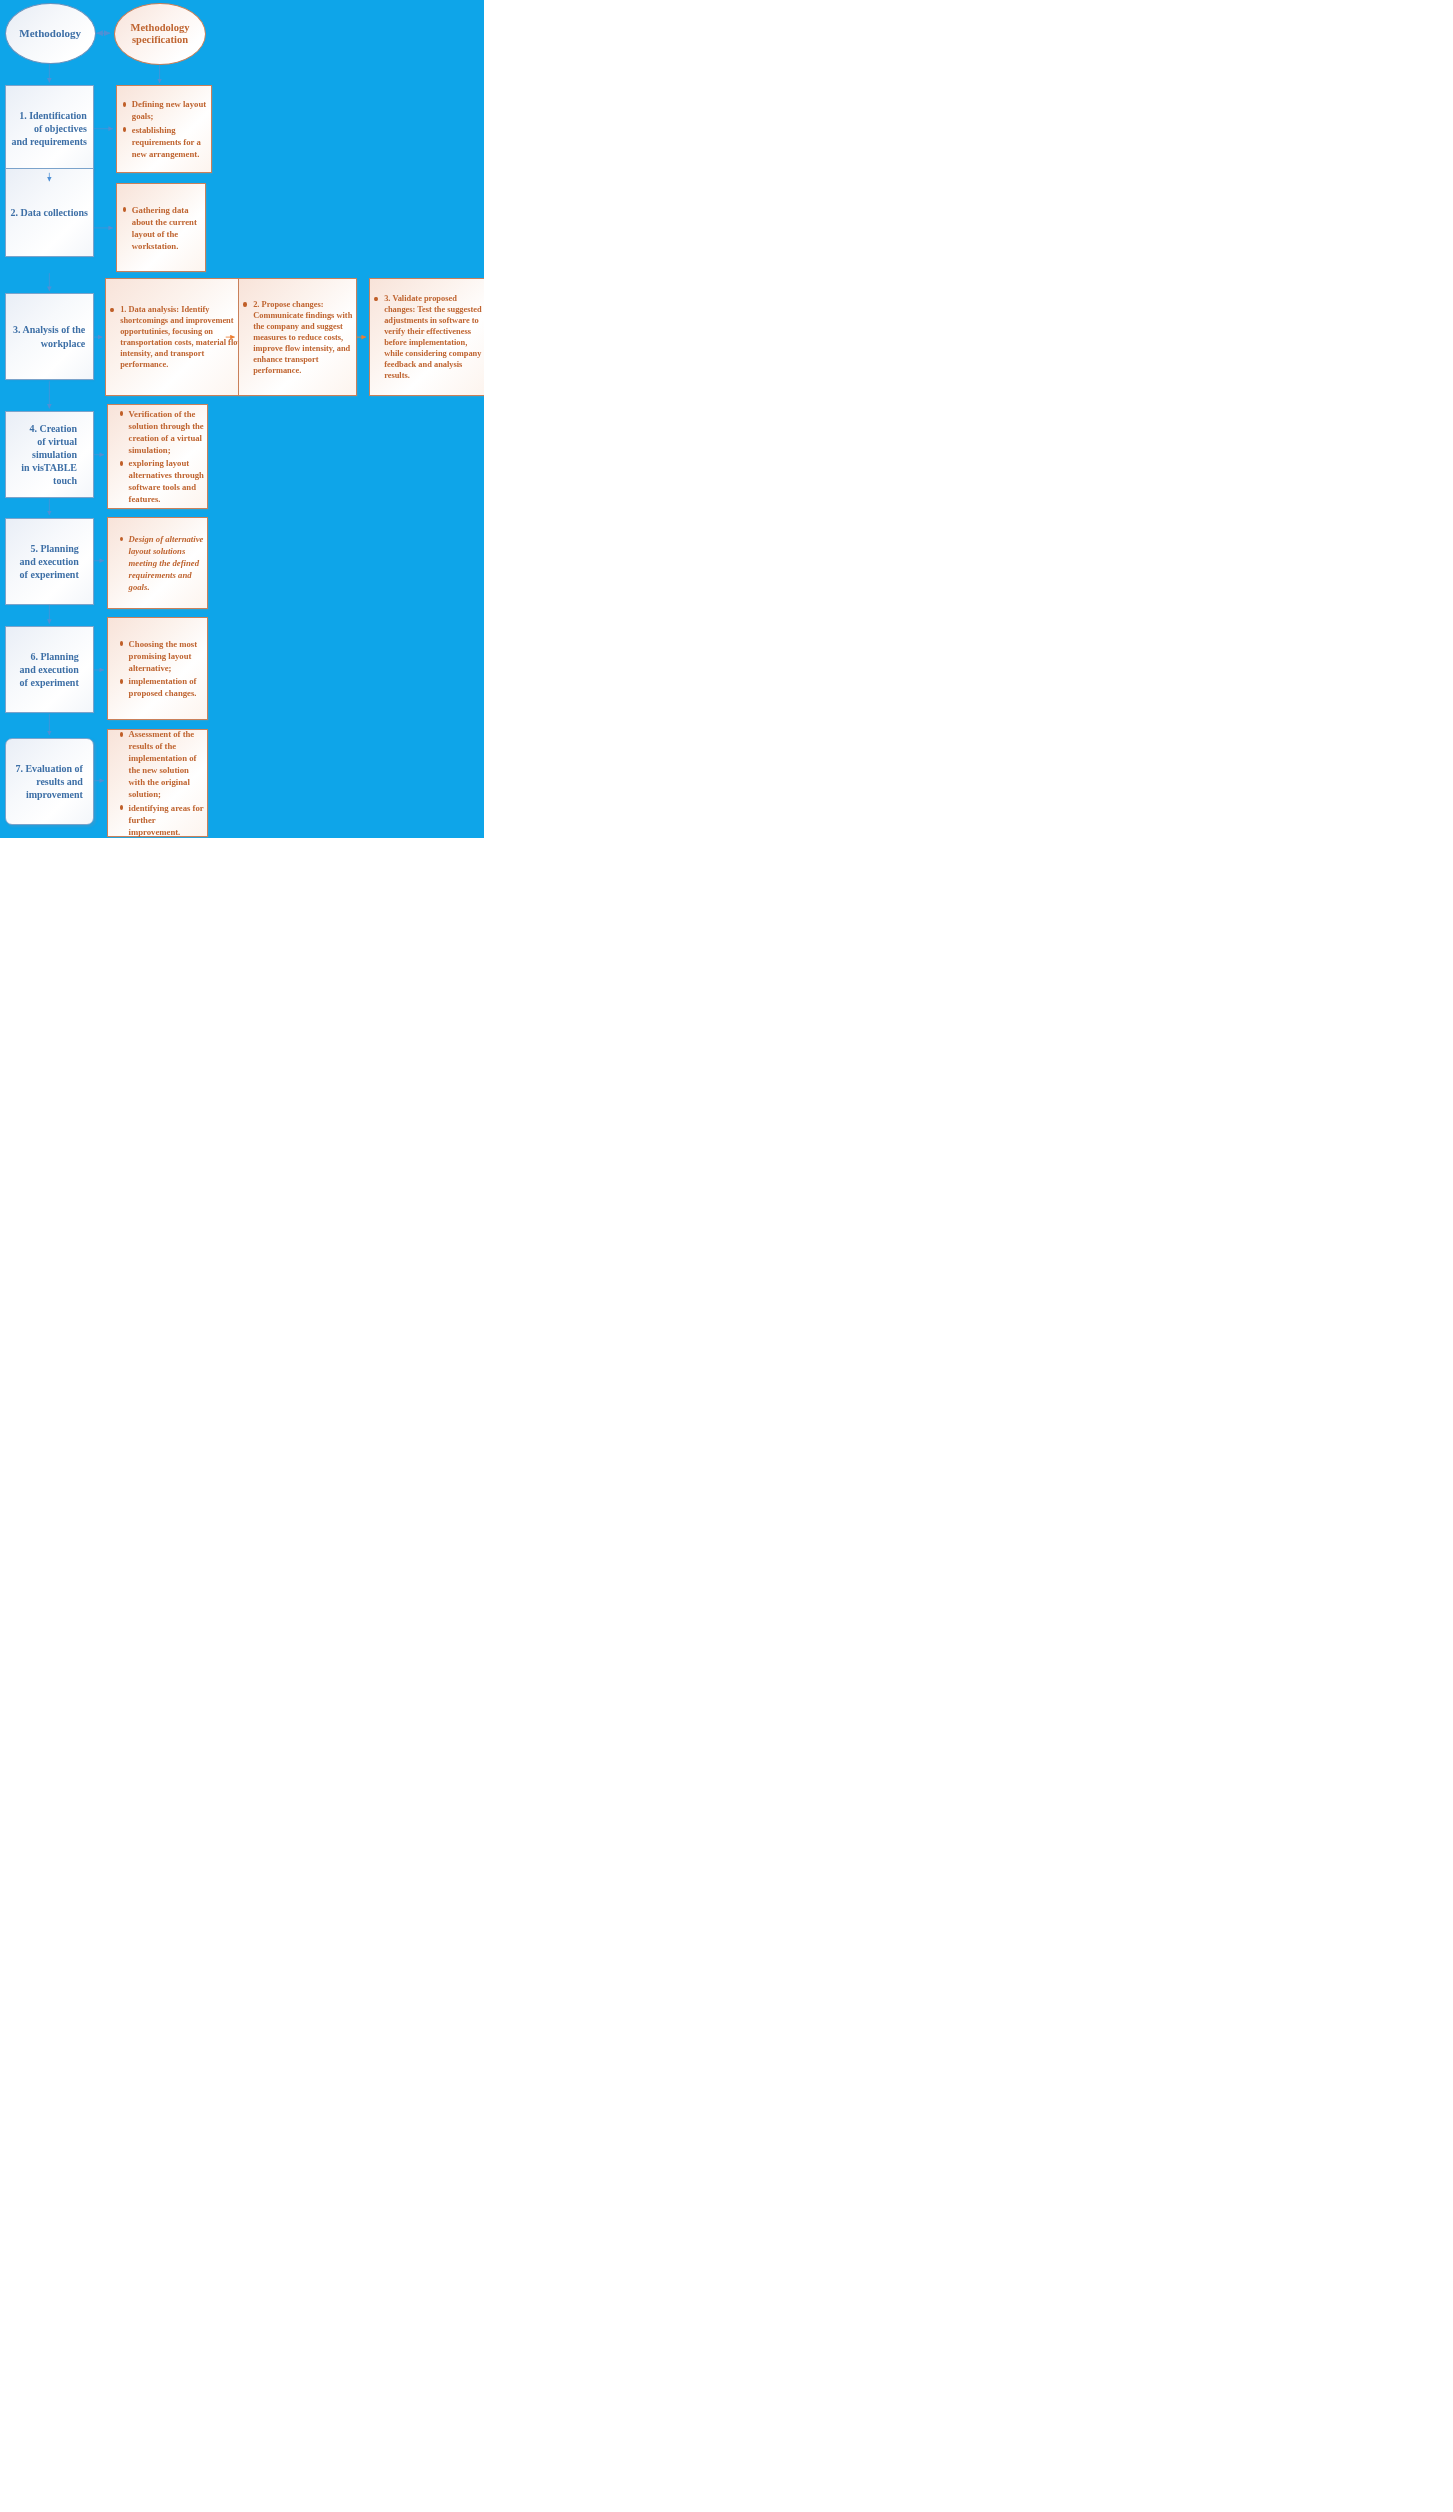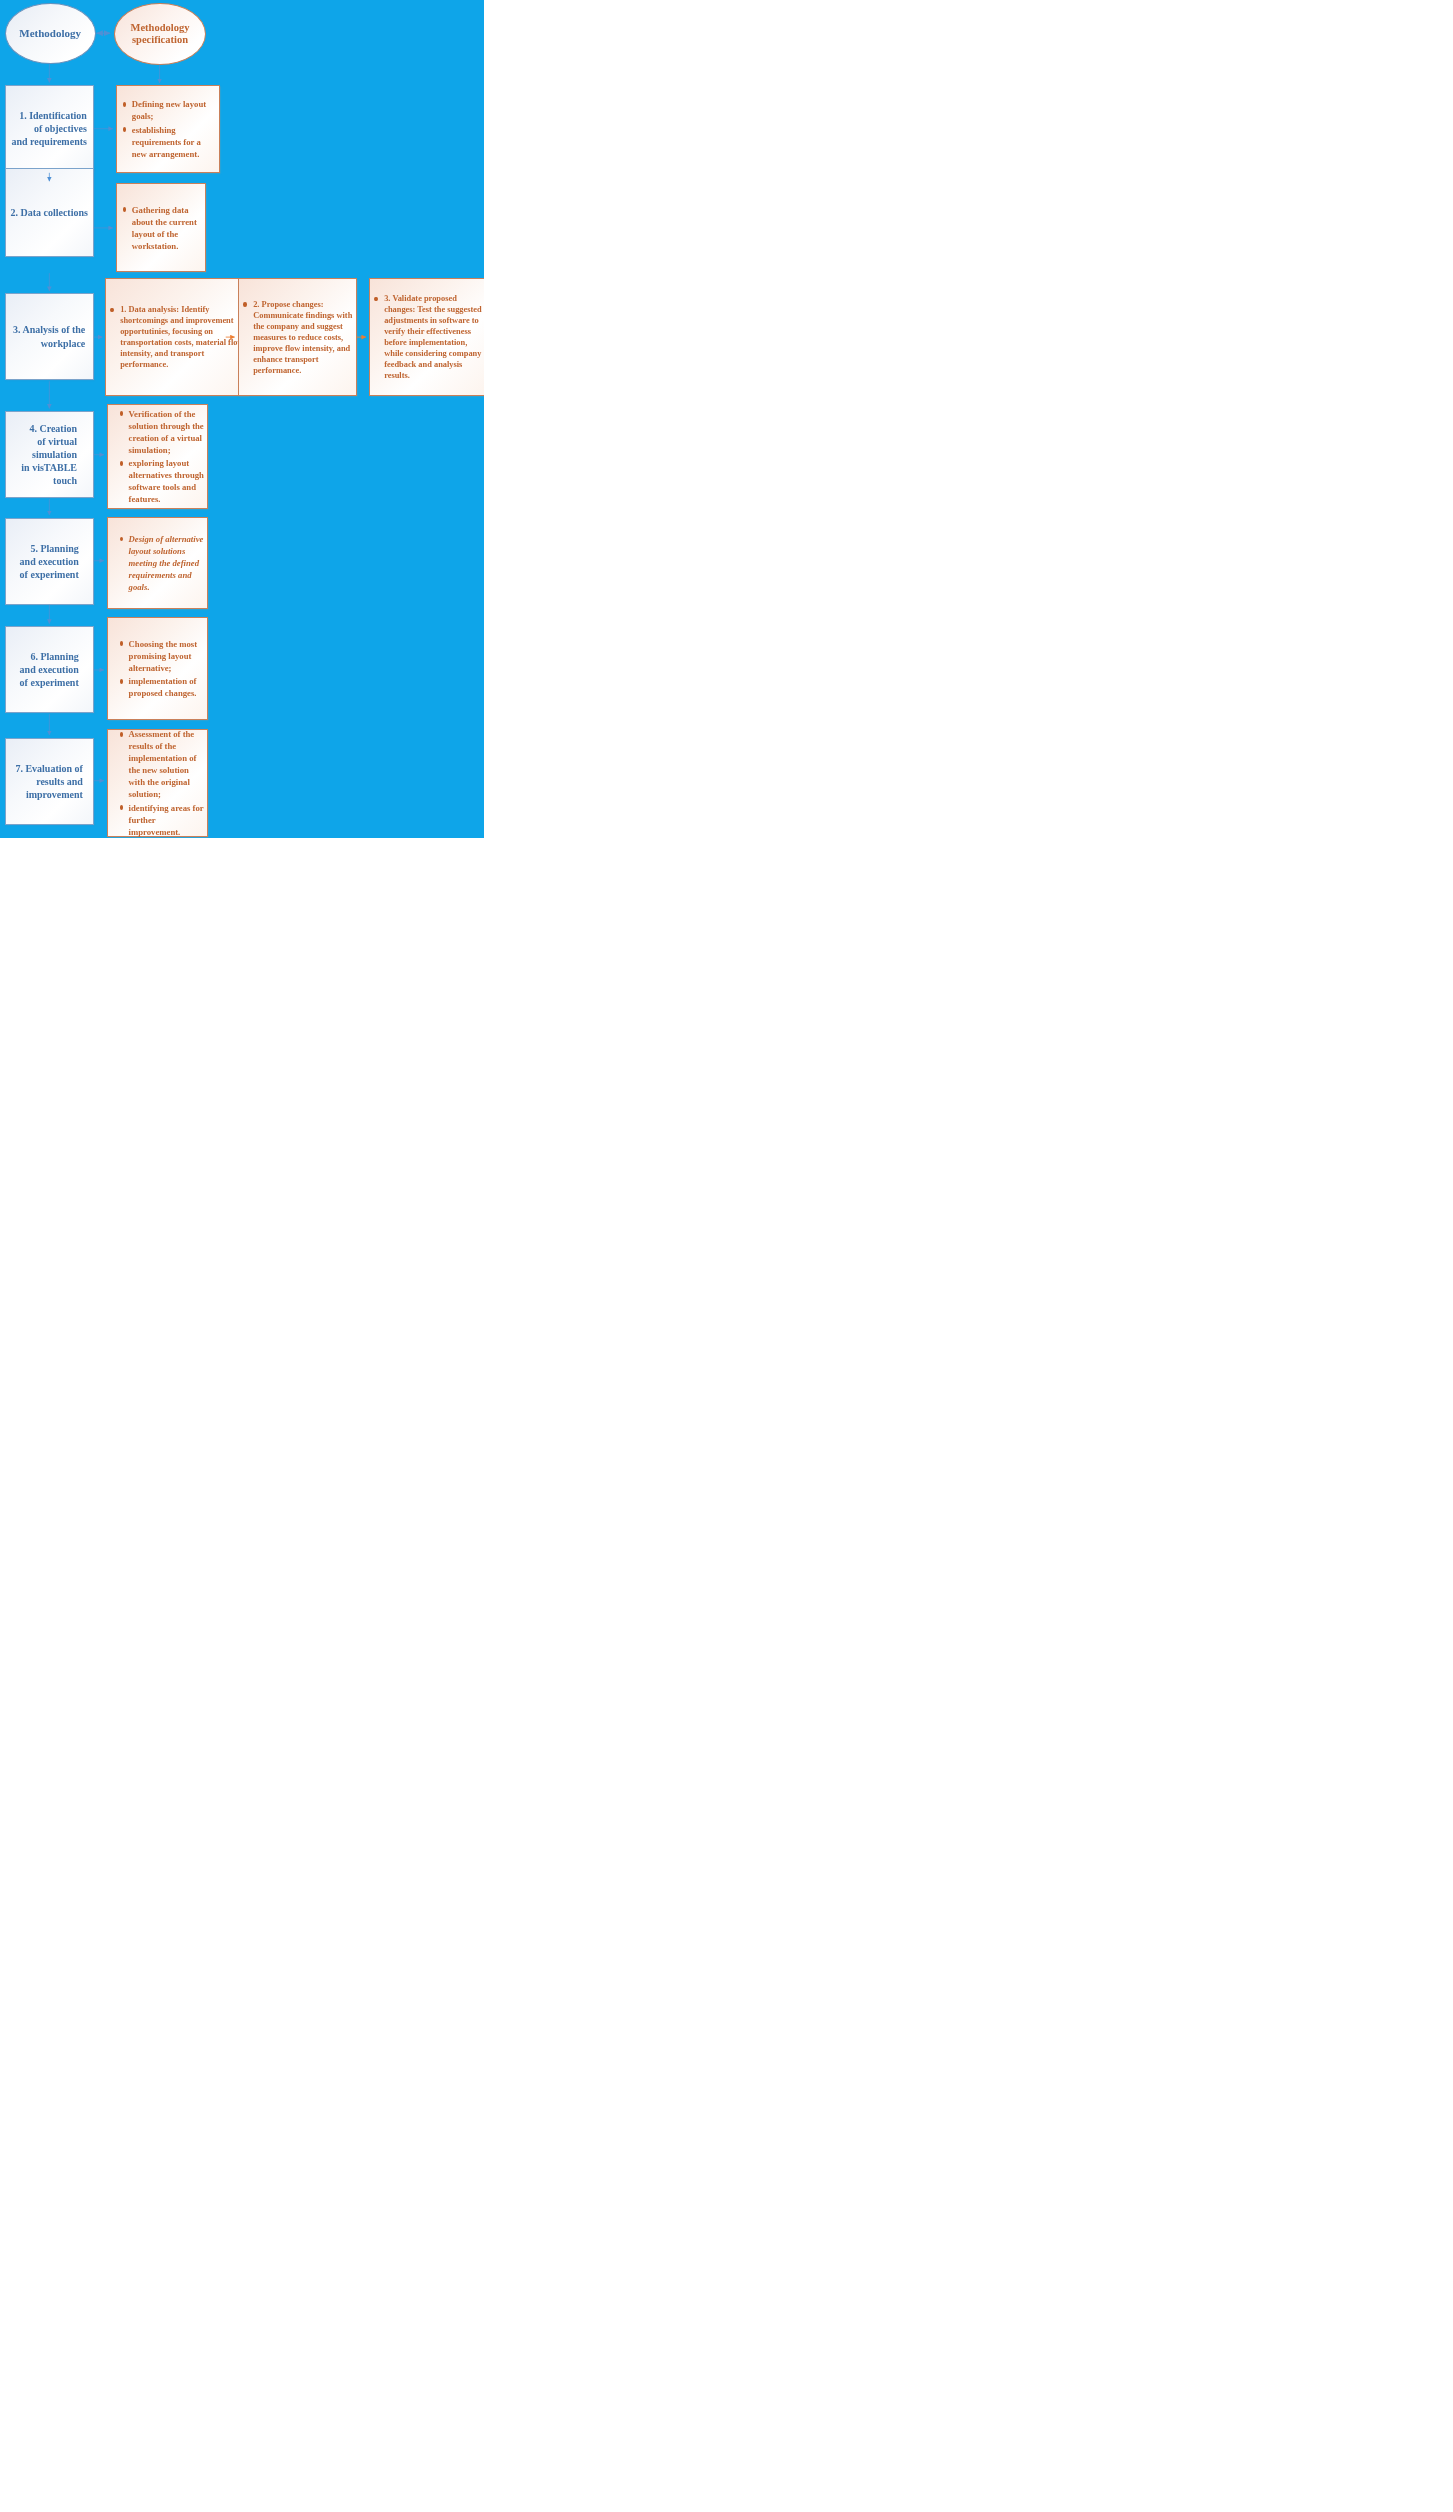--- a/index.html
+++ b/index.html
@@ -30,29 +30,29 @@
     box-shadow:1.1px 1.1px 1.6px rgba(120,140,170,0.25);
     display:flex;align-items:center;justify-content:center;text-align:right;
     color:var(--blue-text);font-weight:bold;font-size:10px;line-height:1.32;white-space:pre-line;
     box-sizing:border-box;}
   .s1{top:85px;height:87px;}
   .s2{top:168px;height:89px;}
   .s3{top:293px;height:87px;}
   .s4{top:411px;height:87px;}
   .s5{top:518px;height:87px;}
   .s6{top:626px;height:87px;}
-  .s7{top:738px;height:87px;}
+  .s7{top:738px;height:87px;border-radius:7px;}
 
   
   .spec-box{position:absolute;border:0.8px solid var(--orange-border);
     background:linear-gradient(135deg,#f8e3d9 0%,#fcf2ec 35%,#ffffff 65%,#fdf4ee 100%);
     box-shadow:1.1px 1.1px 1.6px rgba(210,150,110,0.35);
     display:flex;flex-direction:column;justify-content:center;box-sizing:border-box;
     color:var(--orange-text);font-weight:bold;}
-  .p1{left:116px;top:85px;width:104px;height:88px;padding:3.2px 3.2px 3.2px 5.8px;}
+  .p1{left:116px;top:85px;width:96px;height:88px;padding:3.2px 3.2px 3.2px 5.8px;}
   .p2{left:116px;top:183px;width:90px;height:89px;padding:3.2px 3.2px 3.2px 5.8px;}
   .p3a{left:105px;top:278px;width:144px;height:118px;padding:3.2px 3.2px 3.2px 4.2px;}
   .p3b{left:238px;top:278px;width:119px;height:118px;padding:3.2px 3.2px 3.2px 4.2px;}
   .p3c{left:369px;top:278px;width:116px;height:118px;padding:3.2px 2.1px 3.2px 4.2px;}
   .p4{left:107px;top:404px;width:101px;height:105px;padding:3.2px 2.1px 3.2px 11.6px;}
   .p5{left:107px;top:517px;width:101px;height:92px;padding:3.2px 2.1px 3.2px 11.6px;font-style:italic;}
   .p6{left:107px;top:617px;width:101px;height:103px;padding:3.2px 2.1px 3.2px 11.6px;}
   .p7{left:107px;top:729px;width:101px;height:108px;padding:3.2px 1.1px 3.2px 11.6px;}
 
   ul.bullets{list-style:none;margin:0;padding:0;display:flex;flex-direction:column;gap:1.6px;}

